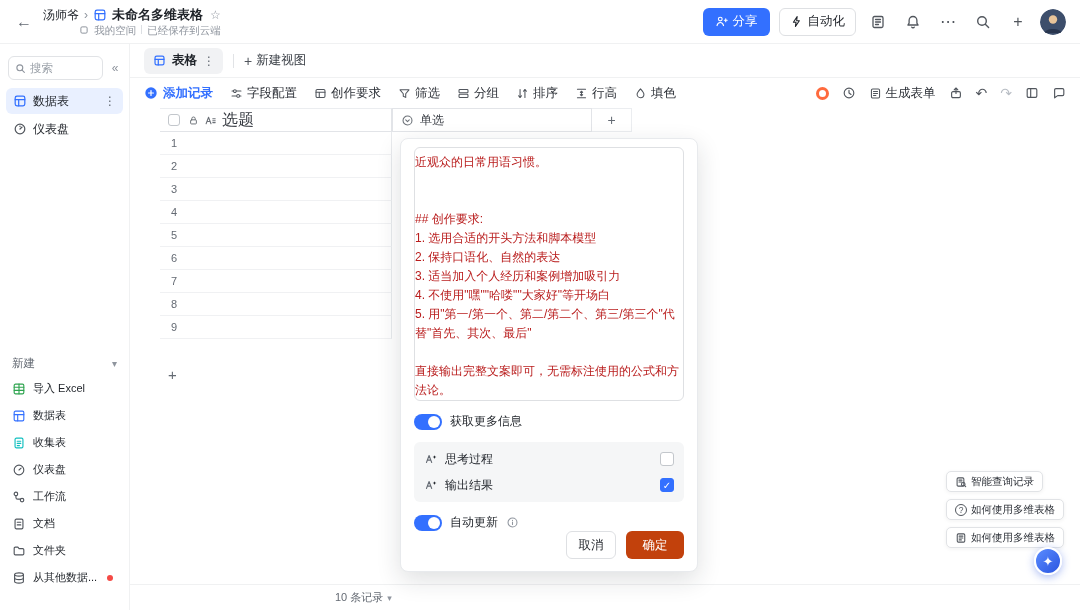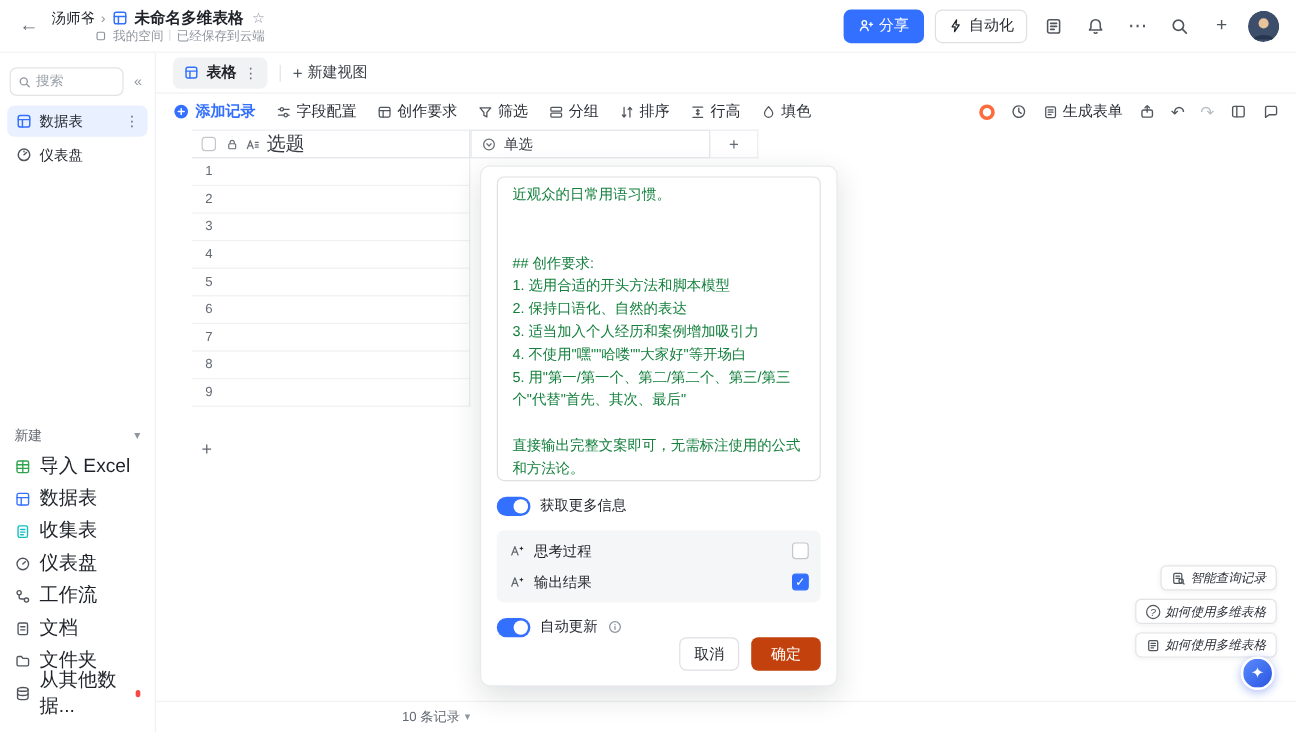--- a/index.html
+++ b/index.html
@@ -44,21 +44,21 @@
                       font-family:inherit; color:#1f2329; }
   .search-box input::placeholder { color:#9aa0a8; }
   .collapse { color:#8f959e; font-size:12px; width:16px; text-align:center; }
   .nav-item { height:26px; margin:2px 6px; border-radius:6px; display:flex; align-items:center; gap:6px;
               padding:0 7px; font-size:12px; color:#1f2329; }
   .nav-item.active { background:#e9f0ff; }
   .nav-item .mv { margin-left:auto; color:#646a73; font-size:12px; }
   .sidebar-bottom { position:absolute; left:0; right:0; top:312px; }
   .section-row { display:flex; align-items:center; padding:0 12px 4px 12px; font-size:11.5px; color:#646a73; }
   .section-row .caret { margin-left:auto; color:#8f959e; font-size:10px; }
-  .create-item { height:27px; display:flex; align-items:center; gap:7px; padding:0 12px; font-size:16px; color:#1f2329; }
+  .create-item { height:27px; display:flex; align-items:center; gap:7px; padding:0 12px; font-size:11px; color:#1f2329; }
   .c-green  svg { stroke:#2ea44f; }
   .c-blue   svg { stroke:#3370ff; }
   .c-teal   svg { stroke:#0fbfbf; }
   .c-gray   svg { stroke:#51565d; }
   .dot { width:6px; height:6px; border-radius:50%; background:#f54a45; margin-left:3px; }
 
   
   .main { position:absolute; left:130px; top:44px; right:0; bottom:0; background:#fff; }
   .viewtabs { height:34px; display:flex; align-items:center; gap:10px; padding:0 14px;
               border-bottom:1px solid #f0f1f2; }
@@ -103,42 +103,42 @@
              align-items:center; padding-left:8px; color:#646a73; font-size:15px; }
   .statusbar { position:absolute; left:0; right:0; bottom:0; height:26px; background:#fff;
                border-top:1px solid #f0f1f2; display:flex; align-items:center; gap:4px;
                padding-left:205px; font-size:11px; color:#646a73; }
   .statusbar .caret { font-size:9px; color:#8f959e; }
 
   
   .dialog { position:absolute; left:270px; top:94px; width:298px; height:434px; background:#fff;
             border:1px solid #e8eaed; border-radius:8px; box-shadow:0 8px 24px rgba(31,35,41,.14);
             z-index:10; padding:8px 13px 12px; display:flex; flex-direction:column; }
-  .prompt-box { border:1px solid #dee0e3; border-radius:6px; padding:5px 12px; height:258px;
-                overflow:hidden; font-size:12px; line-height:19px; color:#15803d; white-space:pre-line; }
+  .prompt-box { border:1px solid #dee0e3; border-radius:6px; padding:5px 0; height:258px;
+                overflow:hidden; font-size:12px; line-height:19px; color:#b91c1c; white-space:pre-line; }
   .toggle-row { display:flex; align-items:center; gap:8px; margin-top:12px; font-size:12px; color:#1f2329; }
   .switch { width:28px; height:16px; border-radius:8px; background:#3370ff; position:relative; flex:none; }
   .switch::after { content:""; position:absolute; top:2px; right:2px; width:12px; height:12px;
                    border-radius:50%; background:#fff; }
   .info-ic svg { stroke:#8f959e; }
   .options-box { margin-top:12px; background:#f5f6f7; border-radius:6px; padding:4px 10px; }
   .opt-row { height:26px; display:flex; align-items:center; gap:7px; font-size:12px; color:#1f2329; }
   .opt-row svg { stroke:#646a73; }
   .checkbox { margin-left:auto; width:14px; height:14px; border:1.5px solid #c3c7cc; border-radius:3px;
               background:#fff; display:flex; align-items:center; justify-content:center; }
   .checkbox.checked { background:#3370ff; border-color:#3370ff; color:#fff; font-size:10px; }
   .dialog-footer { margin-top:auto; display:flex; justify-content:flex-end; gap:10px; }
   .btn { height:28px; border-radius:6px; font-size:12.5px; font-family:inherit; display:flex;
          align-items:center; justify-content:center; border:none; }
   .btn-cancel { width:50px; background:#fff; border:1px solid #dee0e3; color:#1f2329; }
   .btn-confirm { width:58px; background:#c2410c; color:#fff; }
 
   
   .float-stack { position:absolute; right:16px; top:427px; display:flex; flex-direction:column;
-                 gap:7px; align-items:flex-end; z-index:12;font-style:italic; }
+                 gap:7px; align-items:flex-start; z-index:12; }
   .float-btn { height:21px; display:flex; align-items:center; gap:4px; padding:0 8px; background:#fff;
                border:1px solid #e1e3e6; border-radius:5px; font-size:10.5px; color:#2b2f36;
                box-shadow:0 1px 4px rgba(31,35,41,.06); }
   .float-btn svg { stroke:#51565d; }
   .qmark { width:12px; height:12px; border:1px solid #51565d; border-radius:50%; font-size:8.5px;
            display:inline-flex; align-items:center; justify-content:center; color:#51565d; }
   .ai-fab { position:absolute; right:18px; top:503px; width:28px; height:28px; border-radius:50%;
             background:linear-gradient(135deg,#5b8cff,#2a55e0); display:flex; align-items:center;
             justify-content:center; color:#fff; font-size:13px; z-index:12;
             box-shadow:0 2px 8px rgba(42,85,224,.4); border:2px solid #fff; }

